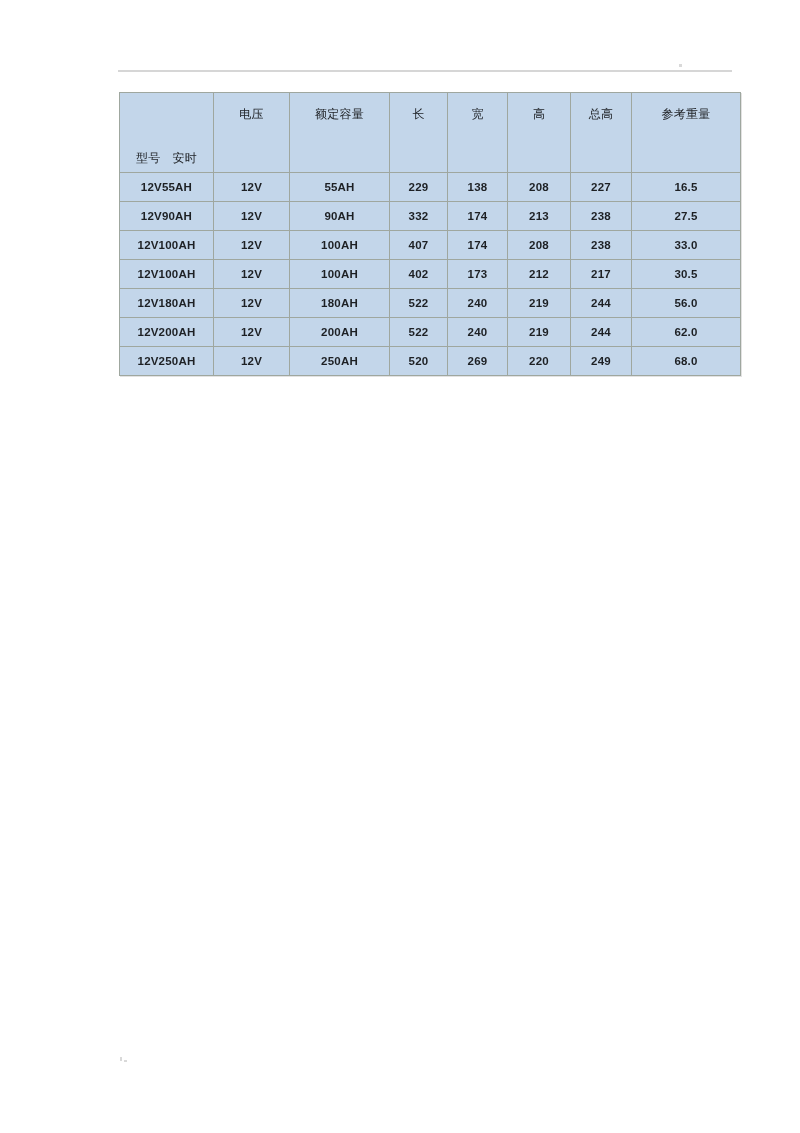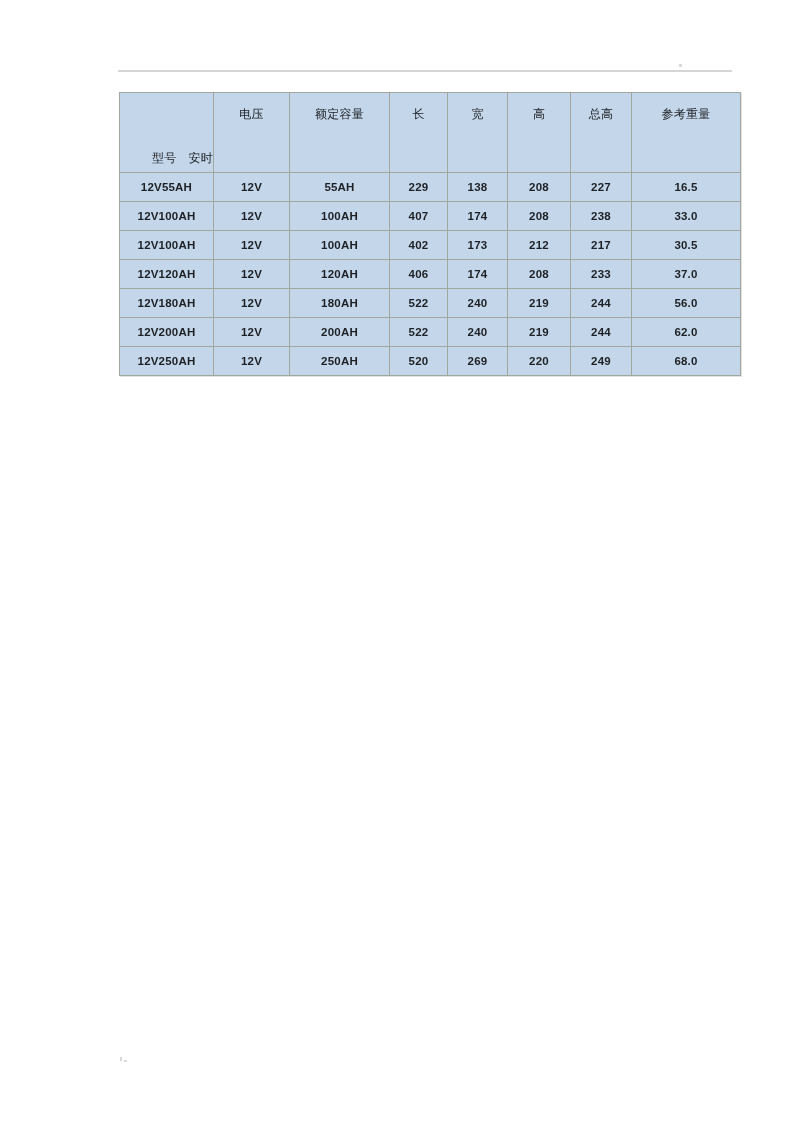--- a/index.html
+++ b/index.html
@@ -93,21 +93,21 @@
     height: 58px;
     line-height: normal;
     vertical-align: top;
     padding-top: 13px;
     font-weight: normal;
     font-size: 12px;
   }
 
   table.spec tr.head th.corner {
     vertical-align: bottom;
-    text-align: right;
+    text-align: center;
     padding-top: 16px;
     padding-bottom: 5px;
     padding-left: 0px;
   }
   .corner-inner {
     display: block;
     padding-left: 0px;
     font-size: 12px;
     white-space: pre;
   }
@@ -168,50 +168,50 @@
             <td>12V55AH</td>
             <td>12V</td>
             <td>55AH</td>
             <td>229</td>
             <td>138</td>
             <td>208</td>
             <td>227</td>
             <td>16.5</td>
           </tr>
           <tr>
+            <td>12V90AH</td>
+            <td>12V</td>
+            <td>90AH</td>
+            <td>332</td>
+            <td>174</td>
+            <td>213</td>
+            <td>238</td>
+            <td>27.5</td>
+          </tr>
+          <tr>
             <td>12V100AH</td>
             <td>12V</td>
             <td>100AH</td>
             <td>407</td>
             <td>174</td>
             <td>208</td>
             <td>238</td>
             <td>33.0</td>
           </tr>
           <tr>
             <td>12V100AH</td>
             <td>12V</td>
             <td>100AH</td>
             <td>402</td>
             <td>173</td>
             <td>212</td>
             <td>217</td>
             <td>30.5</td>
           </tr>
           <tr>
-            <td>12V120AH</td>
-            <td>12V</td>
-            <td>120AH</td>
-            <td>406</td>
-            <td>174</td>
-            <td>208</td>
-            <td>233</td>
-            <td>37.0</td>
-          </tr>
-          <tr>
             <td>12V180AH</td>
             <td>12V</td>
             <td>180AH</td>
             <td>522</td>
             <td>240</td>
             <td>219</td>
             <td>244</td>
             <td>56.0</td>
           </tr>
           <tr>

